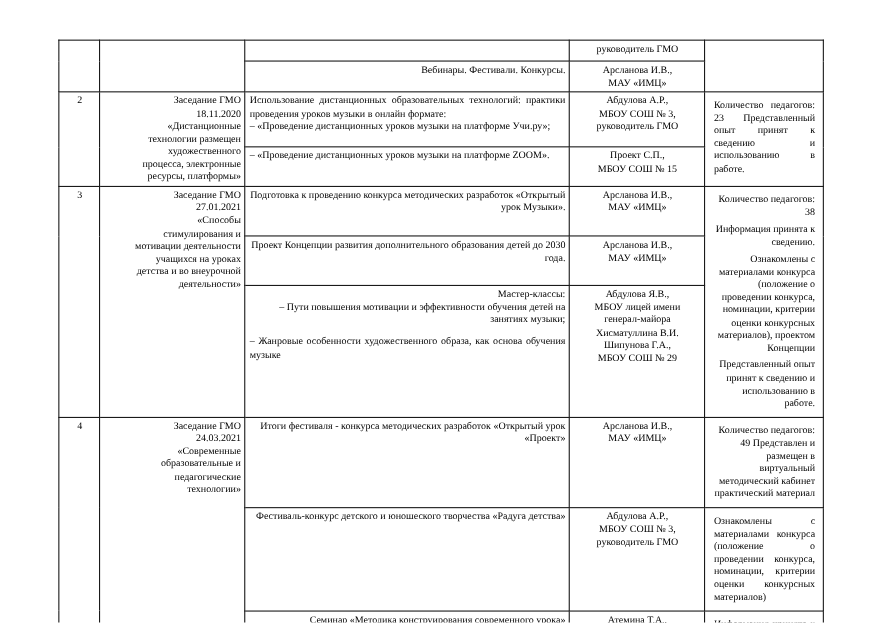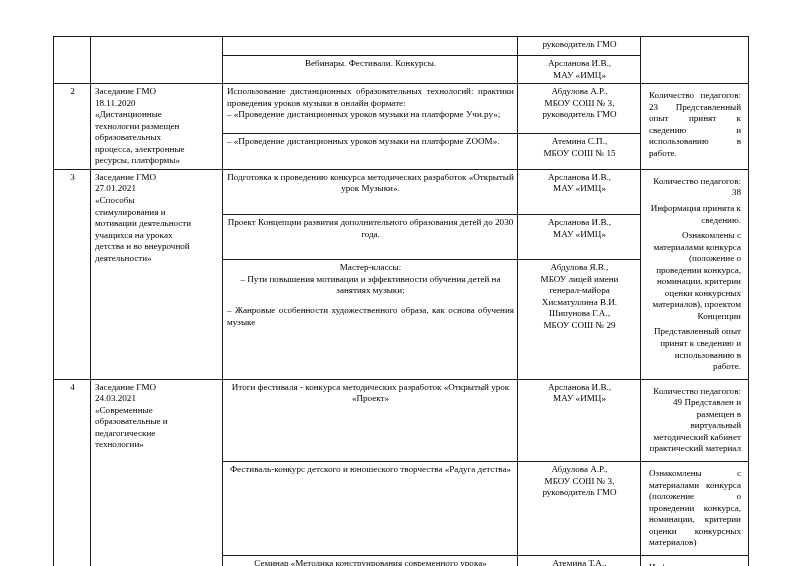--- a/index.html
+++ b/index.html
@@ -40,31 +40,31 @@
   col.c2 { width: 132px; }
   col.c3 { width: 295px; }
   col.c4 { width: 123px; }
   col.c5 { width: 108px; }
 
   .num {
     text-align: center;
     vertical-align: top;
   }
   .theme {
-    text-align: left;
+    text-align: right;
     vertical-align: top;
   }
   .theme p { margin: 0; }
   .content {
     text-align: justify;
     text-justify: inter-word;
     vertical-align: top;
   }
   .content p { margin: 0; }
-  .content p.nojust { text-align: center; }
+  .content p.nojust { text-align: right; }
   .who {
     text-align: center;
     vertical-align: top;
   }
   .who p { margin: 0; }
   .result {
     text-align: justify;
     text-justify: inter-word;
     vertical-align: top;
   }
@@ -108,21 +108,21 @@
 
       <tr>
         <td class="num" rowspan="2">
           <span>2</span>
         </td>
         <td class="theme" rowspan="2">
           <p>Заседание ГМО</p>
           <p>18.11.2020</p>
           <p>«Дистанционные</p>
           <p>технологии размещен</p>
-          <p>образовательных</p>
+          <p>художественного</p>
           <p>процесса, электронные</p>
           <p>ресурсы, платформы»</p>
         </td>
         <td class="content">
           <p>Использование дистанционных образовательных технологий: практики проведения уроков музыки в онлайн формате:</p>
           <p>– «Проведение дистанционных уроков музыки на платформе Учи.ру»;</p>
         </td>
         <td class="who">
           <p>Абдулова А.Р.,</p>
           <p>МБОУ СОШ № 3,</p>
@@ -130,21 +130,21 @@
         </td>
         <td class="result" rowspan="2">
           <p>Количество педагогов: 23 Представленный опыт принят к сведению и использованию в работе.</p>
         </td>
       </tr>
       <tr>
         <td class="content">
           <p>– «Проведение дистанционных уроков музыки на платформе ZOOM».</p>
         </td>
         <td class="who">
-          <p>Атемина С.П.,</p>
+          <p>Проект С.П.,</p>
           <p>МБОУ СОШ № 15</p>
         </td>
       </tr>
 
       <tr>
         <td class="num" rowspan="3">
           <span>3</span>
         </td>
         <td class="theme" rowspan="3">
           <p>Заседание ГМО</p>

